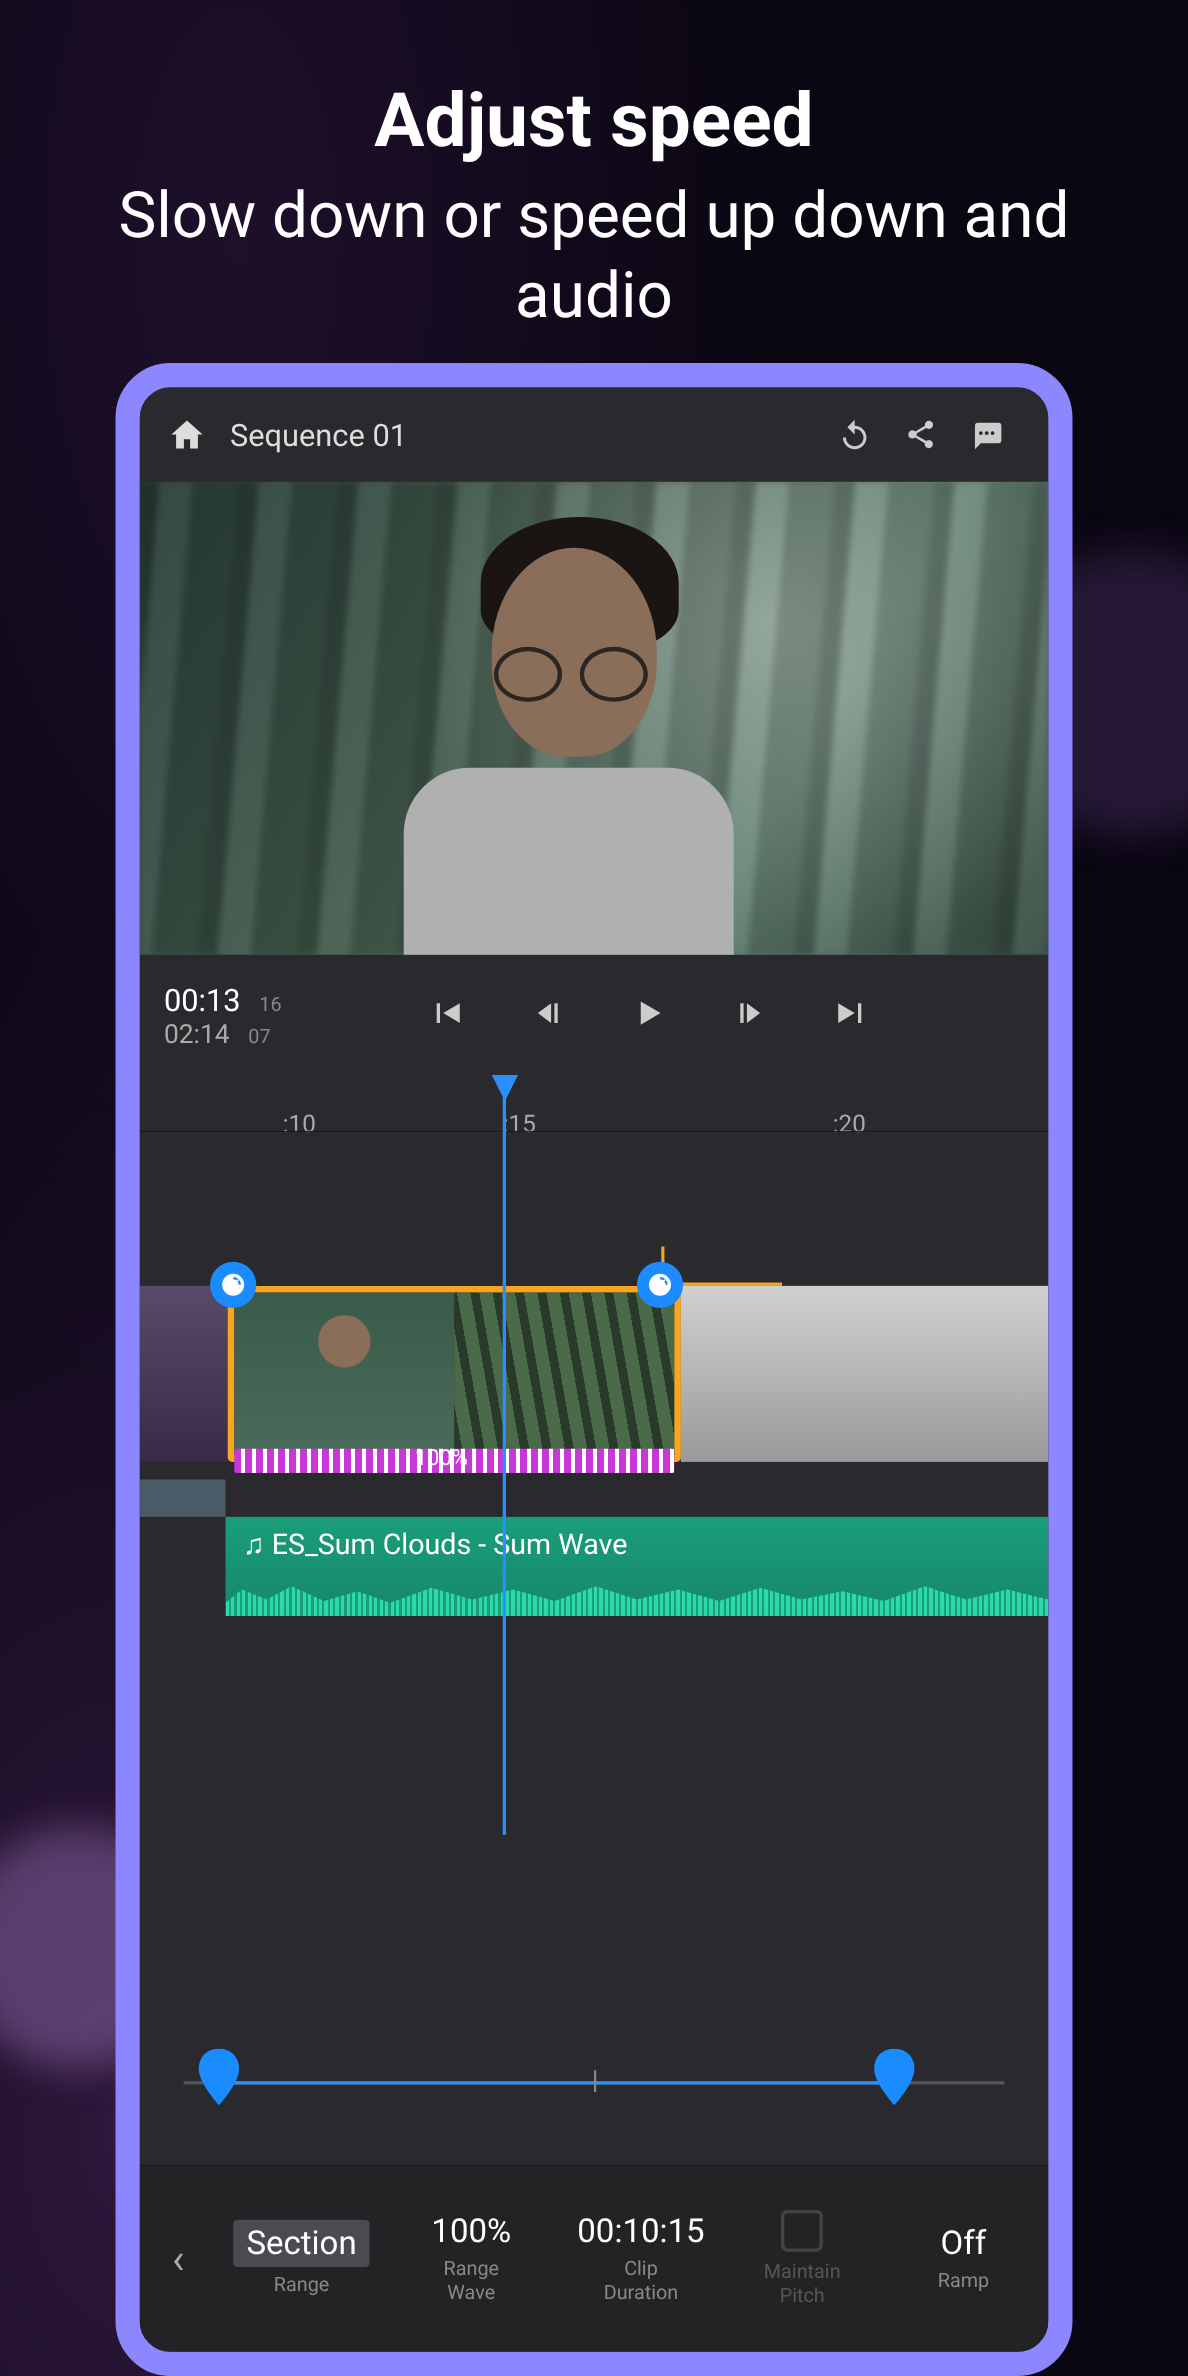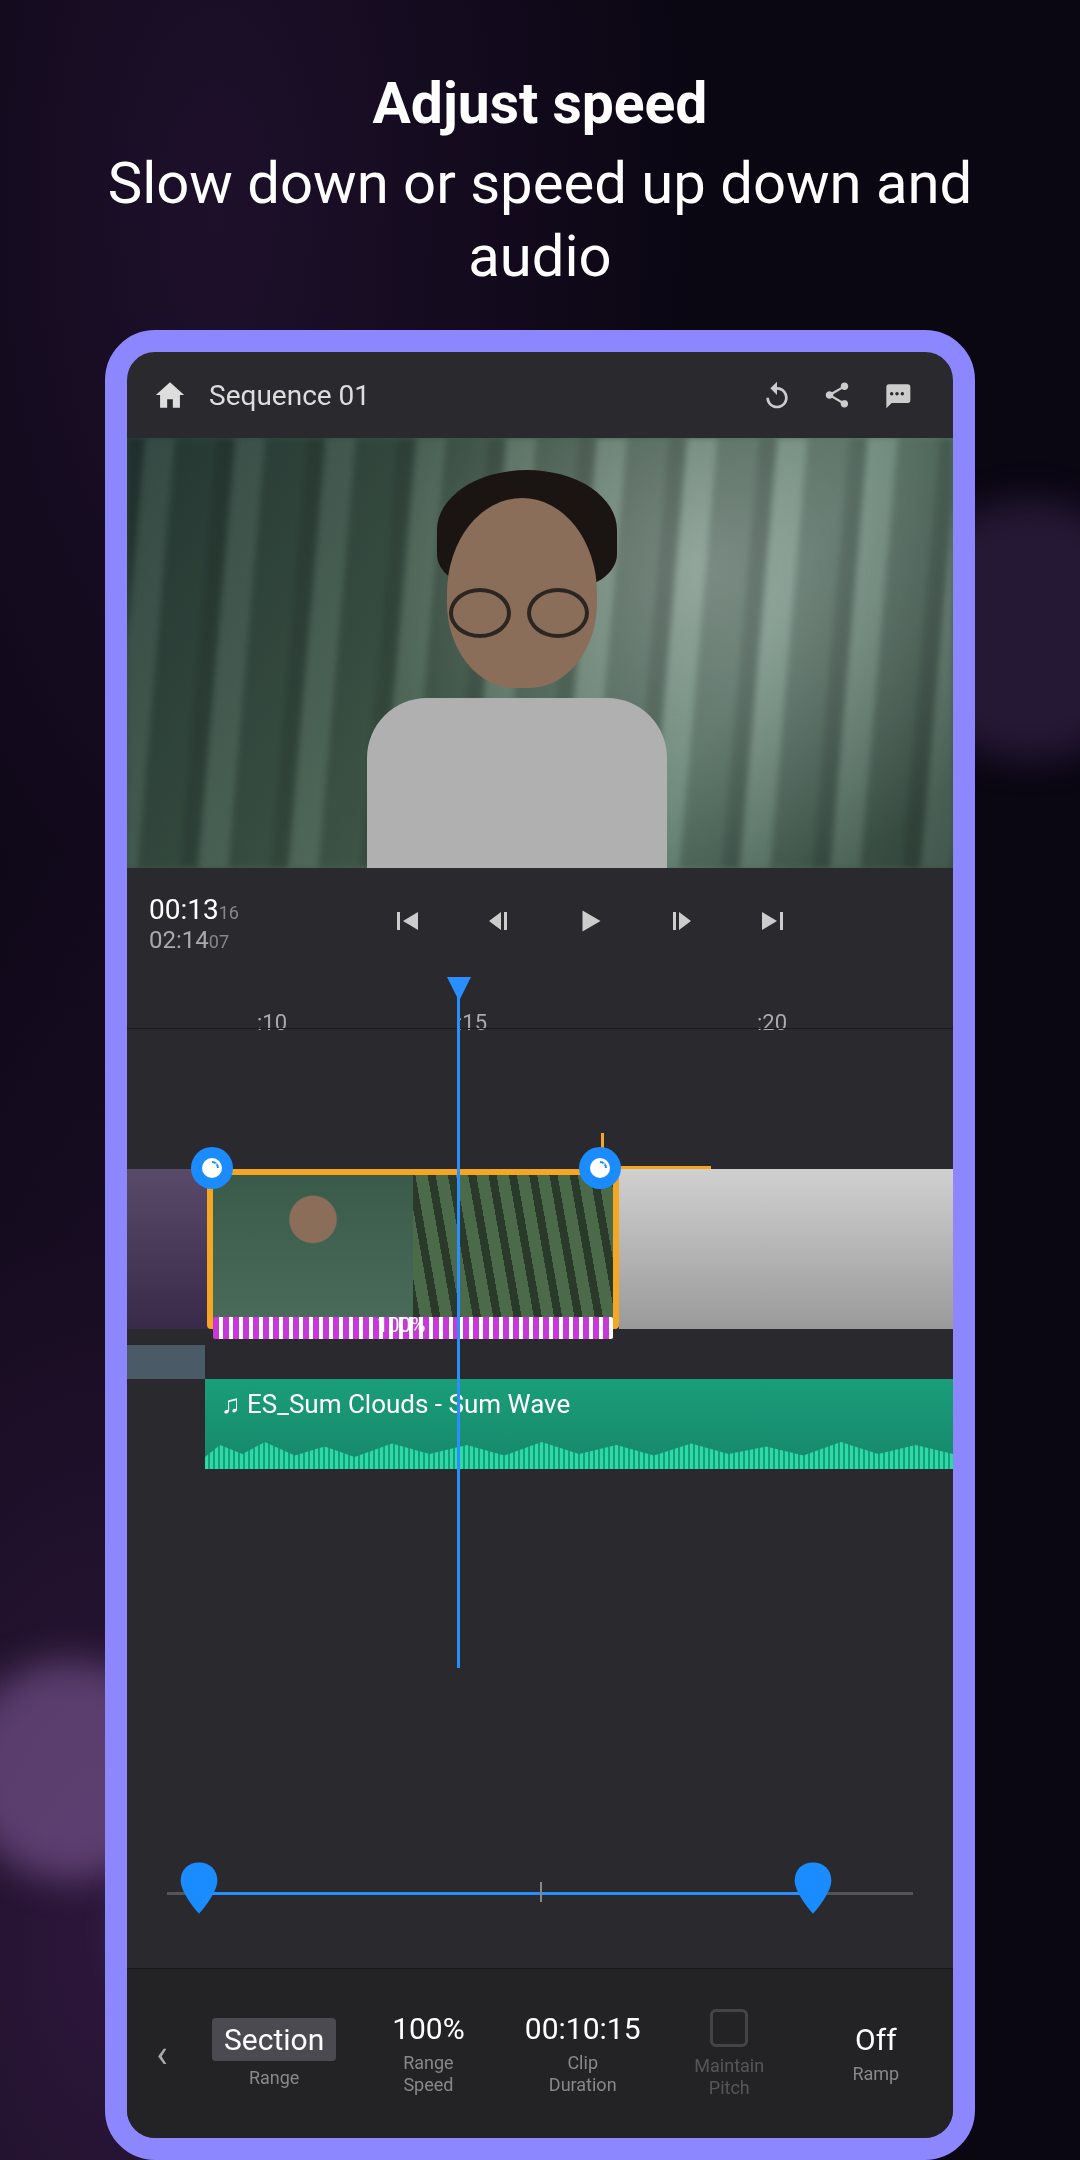--- a/index.html
+++ b/index.html
@@ -12,21 +12,21 @@
     font-family: -apple-system, BlinkMacSystemFont, "Segoe UI", Roboto, sans-serif;
     overflow: hidden;
     position: relative;
   }
   .bokeh { position: absolute; border-radius: 50%; filter: blur(18px); }
   .bokeh1 { width: 220px; height: 220px; background: rgba(190,140,220,0.35); bottom: 280px; left: -40px; }
   .bokeh2 { width: 160px; height: 160px; background: rgba(160,110,200,0.25); bottom: 150px; left: 120px; }
   .bokeh3 { width: 260px; height: 260px; background: rgba(120,80,160,0.25); top: 500px; right: -80px; }
 
   .headline { text-align: center; padding: 70px 60px 40px; color: #fff; }
-  .headline h1 { font-size: 57px; font-weight: 700; margin-bottom: 10px; }
+  .headline h1 { font-size: 68px; font-weight: 700; margin-bottom: 10px; }
   .headline p { font-size: 58px; font-weight: 400; line-height: 1.25; }
 
   .phone-frame {
     position: absolute;
     left: 50%; transform: translateX(-50%);
     top: 330px;
     width: 870px;
     height: 1830px;
     background: #2a2a2e;
     border: 22px solid #8c86ff;
@@ -83,21 +83,21 @@
     position: absolute; bottom: 0; left: 40px;
     width: 300px; height: 180px;
     background: #b0b0b0; border-radius: 60px 60px 0 0;
   }
 
   .transport {
     height: 110px; display: flex; align-items: center; color: #aaa;
   }
   .timecodes { width: 140px; padding-left: 22px; font-size: 24px; }
   .timecodes .cur { color: #fff; font-size: 28px; }
-  .timecodes .row { display: flex; gap: 0; align-items: baseline; }
+  .timecodes .row { display: flex; gap: 17px; align-items: baseline; }
   .timecodes .frames { font-size: 18px; color: #888; }
   .tc-buttons { flex: 1; display: flex; justify-content: center; gap: 56px; }
   .tc-buttons svg { width: 36px; height: 36px; fill: #ccc; }
 
   .ruler { height: 50px; display: flex; color: #aaa; font-size: 22px; position: relative; }
   .ruler .tick { position: absolute; top: 32px; }
 
   .timeline { position: relative; height: 640px; border-top: 1px solid #1a1a1c; }
   .playhead { position: absolute; top: -50px; bottom: 0; left: 330px; width: 3px; background: #2b8eff; z-index: 30; }
   .playhead::before { content:""; position:absolute; top:-2px; left:-10px; width:24px; height:24px; background:#2b8eff; clip-path: polygon(0 0,100% 0,50% 100%); }
@@ -298,21 +298,21 @@
   </div>
 
   <div class="bottom-bar">
     <div class="bb-back">‹</div>
     <div class="bb-item">
       <div class="bb-val sel">Section</div>
       <div class="bb-lbl">Range</div>
     </div>
     <div class="bb-item">
       <div class="bb-val">100%</div>
-      <div class="bb-lbl"><span>Range</span><br><span>Speed</span></div>
+      <div class="bb-lbl"><span>Range</span><br><span>Wave</span></div>
     </div>
     <div class="bb-item">
       <div class="bb-val">00:10:15</div>
       <div class="bb-lbl"><span>Clip</span><br><span>Duration</span></div>
     </div>
     <div class="bb-item checkbox disabled">
       <div class="bb-check"></div>
       <div class="bb-lbl"><span>Maintain</span><br><span>Pitch</span></div>
     </div>
     <div class="bb-item">

